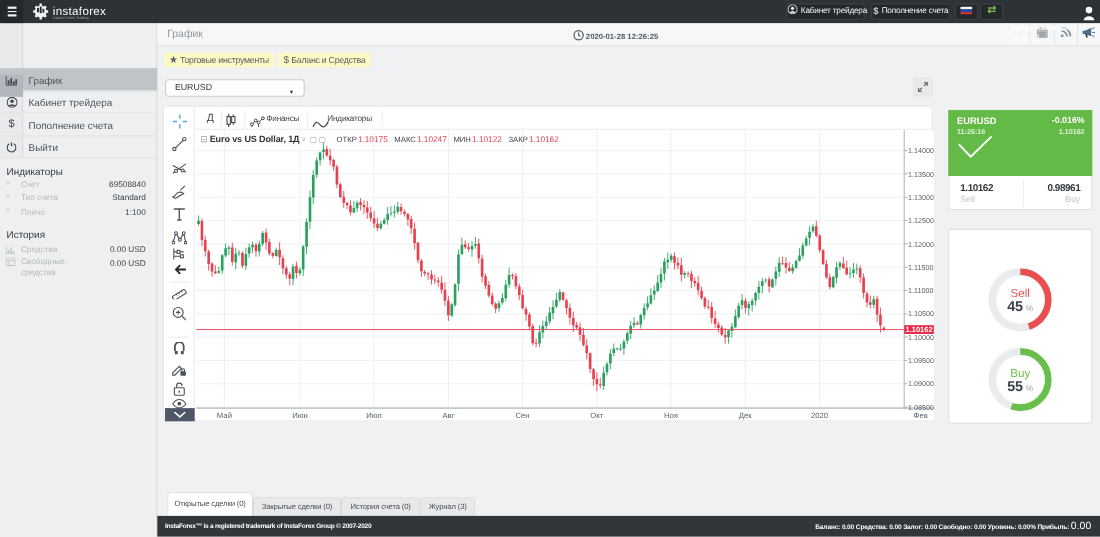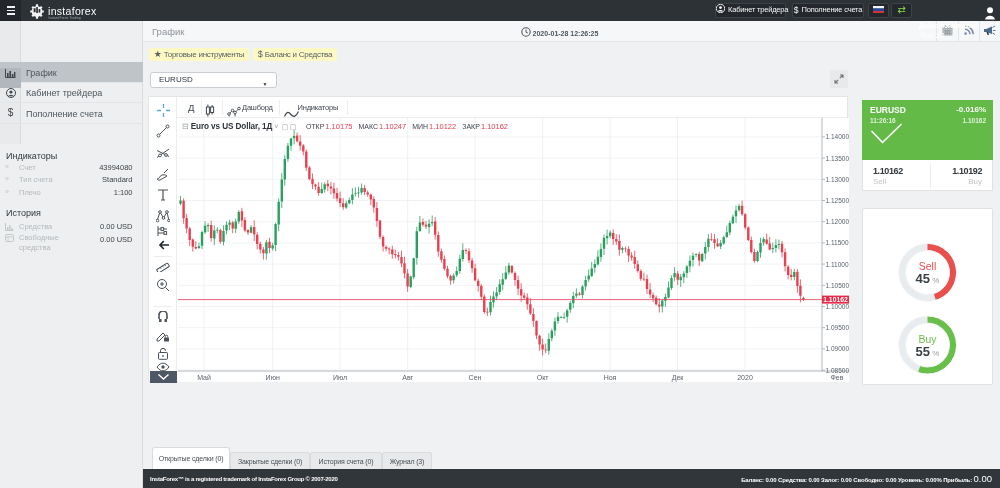--- a/index.html
+++ b/index.html
@@ -83,25 +83,32 @@
           <circle cx="5" cy="5" r="4.5" fill="none" stroke="#3f464d"></circle>
           <circle cx="5" cy="4" r="1.6" fill="#3f464d"></circle>
           <path d="M1.8 8.3a4 4 0 0 1 6.4 0" fill="#3f464d"></path>
         </svg></span>
       <span class="mt">Кабинет трейдера</span>
     </div>
   <div class="abs mrow" style="top:82px">
       <span class="mi" style="top:4px;font-size:10px;color:#3f464d">$</span>
       <span class="mt">Пополнение счета</span>
     </div>
+  <div class="abs mrow" style="top:102.5px">
+      <span class="mi" style="top:5px"><svg width="9" height="10" viewBox="0 0 9 10">
+          <path d="M4.5 0.5V4" stroke="#3f464d" stroke-width="1.2"></path>
+          <path d="M2.5 1.7a4 4 0 1 0 4 0" fill="none" stroke="#3f464d" stroke-width="1.1"></path>
+        </svg></span>
+      <span class="mt">Выйти</span>
+    </div>
   <div class="abs shead" style="top:129.5px">Индикаторы</div>
   <div class="abs srow" style="top:142px">
       <span class="c">»</span>
       <span class="k">Счет</span>
-      <span class="v">43994080</span>
+      <span class="v">69508840</span>
     </div>
   <div class="abs srow" style="top:154.3px">
       <span class="c">»</span>
       <span class="k">Тип счета</span>
       <span class="v">Standard</span>
     </div>
   <div class="abs srow" style="top:166.5px">
       <span class="c">»</span>
       <span class="k">Плечо</span>
       <span class="v">1:100</span>
@@ -263,21 +270,21 @@
         </svg></span>
     <span class="tsep" style="left:44.5px"></span>
     <span style="position:absolute;left:50px;top:4px"><svg width="14" height="12" viewBox="0 0 14 12">
           <path d="M2 9L5.5 5.5l2.5 2L12 3.5" stroke="#40474e" stroke-width="0.9" fill="none"></path>
           <circle cx="2" cy="9" r="1.3" fill="#fff" stroke="#40474e" stroke-width="0.9"></circle>
           <circle cx="5.5" cy="5.5" r="1.3" fill="#fff" stroke="#40474e" stroke-width="0.9"></circle>
           <circle cx="8" cy="7.5" r="1.3" fill="#fff" stroke="#40474e" stroke-width="0.9"></circle>
           <circle cx="12" cy="3.5" r="1.3" fill="#fff" stroke="#40474e" stroke-width="0.9"></circle>
           <path d="M2 10.3v1.2M8 8.8v2.7" stroke="#40474e" stroke-width="0.9"></path>
         </svg></span>
-    <span class="tlabel" style="left:65px">Дашборд</span>
+    <span class="tlabel" style="left:65px">Финансы</span>
     <span class="tsep" style="left:101.5px"></span>
     <span style="position:absolute;left:107px;top:7px"><svg width="15" height="8" viewBox="0 0 15 8">
           <path d="M0.5 6.5C3 1 4.5 1.5 7 4.5S12 7 14.5 1.5" stroke="#40474e" stroke-width="1.2" fill="none"></path>
         </svg></span>
     <span class="tlabel" style="left:120.5px">Индикаторы</span>
     <span class="tsep" style="left:170px"></span>
   </div>
   <svg id="plotsvg" width="671" height="264" viewBox="0 0 671 264">
       <rect x="0" y="0" width="671" height="264" fill="#ffffff"></rect>
       <path d="M0 252.1H644.0M0 230.9H644.0M0 209.7H644.0M0 188.5H644.0M0 167.3H644.0M0 146.1H644.0M0 124.9H644.0M0 103.7H644.0M0 82.5H644.0M0 61.3H644.0M0 40.1H644.0M0 18.9H644.0" stroke="#f0f3f5" stroke-width="1" fill="none"></path>
@@ -332,21 +339,21 @@
     <div style="position:absolute;left:8px;top:17px;font-size:6.5px;font-weight:bold;opacity:.8">11:26:16</div>
     <div style="position:absolute;right:7px;top:5px;font-size:8px;font-weight:bold">-0.016%</div>
     <div style="position:absolute;right:7px;top:17px;font-size:6.5px;font-weight:bold;opacity:.8">1.10162</div>
     <svg width="36" height="24" viewBox="0 0 36 24" style="position:absolute;left:8px;top:22px">
         <path d="M2 9.5L12.5 20.5L31 2.5" stroke="#ffffff" stroke-width="1.7" fill="none" stroke-linecap="round" stroke-linejoin="round"></path>
       </svg>
   </div>
   <div class="abs" id="qwhite">
     <div class="abs px" style="left:10px;top:6px">1.10162</div>
     <div class="abs lbl" style="left:10px;top:17.5px">Sell</div>
-    <div class="abs px" style="right:10px;top:6px">1.10192</div>
+    <div class="abs px" style="right:10px;top:6px">0.98961</div>
     <div class="abs lbl" style="right:10px;top:17.5px">Buy</div>
     <div class="abs" style="left:67px;top:3px;width:1px;height:25px;background:#eceeef"></div>
   </div>
 </div>
 <div class="abs" id="positions">
   <svg width="129" height="158" viewBox="0 0 129 158" style="position:absolute;left:0;top:17.5px">
       <circle cx="64.5" cy="45.5" r="25.5" fill="none" stroke="#e9ecee" stroke-width="6.5"></circle>
       <circle cx="64.5" cy="45.5" r="25.5" fill="none" stroke="#e8504f" stroke-width="6.5" stroke-dasharray="72.10 88.12" transform="rotate(-90 64.5 45.5)" stroke-linecap="butt"></circle>
       <circle cx="64.5" cy="45.5" r="29.1" fill="none" stroke="#f7f8f8" stroke-width="1"></circle>
       <circle cx="64.5" cy="45.5" r="21.9" fill="none" stroke="#f0f1f2" stroke-width="1"></circle>

